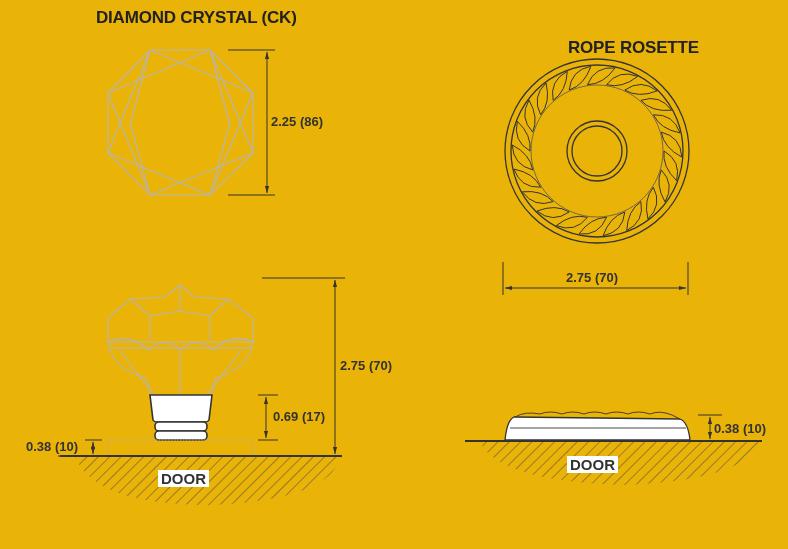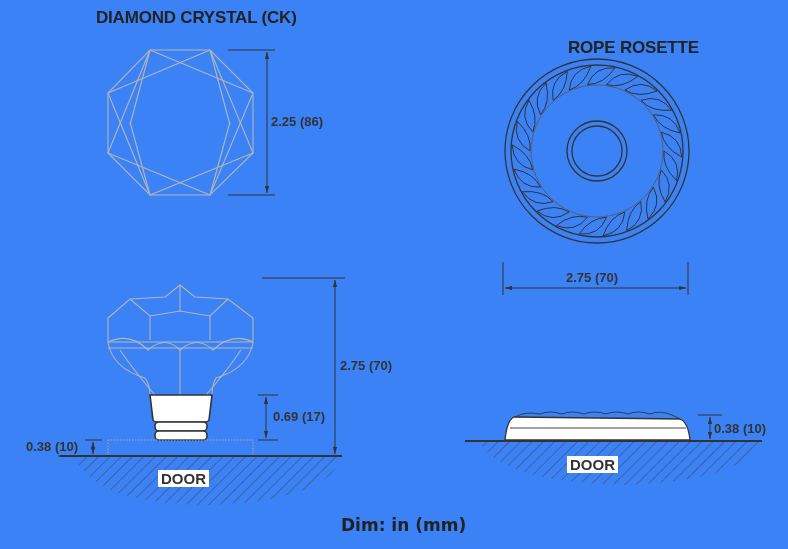--- a/index.html
+++ b/index.html
@@ -1,16 +1,16 @@
 <!DOCTYPE html>
 <html><head>
 <meta charset="utf-8">
 <style>
   html,body{margin:0;padding:0;background:#ffffff;}
-  #stage{position:relative;width:788px;height:549px;overflow:hidden;background:#3b82f6;font-family:"Liberation Sans",sans-serif;}
+  #stage{position:relative;width:788px;height:549px;overflow:hidden;background:#eab308;font-family:"Liberation Sans",sans-serif;}
   svg{position:absolute;left:0;top:0;}
   .lbl{position:absolute;font-family:"Liberation Sans",sans-serif;color:#222;white-space:nowrap;}
   .title{font-weight:bold;font-size:17px;letter-spacing:-0.2px;}
   .dim{font-weight:bold;font-size:13px;color:#333;}
   .door{font-weight:bold;font-size:15px;color:#333;background:#fff;padding:0 3px;}
   .foot{font-weight:bold;font-size:17px;color:#222;font-family:"DejaVu Sans",sans-serif;}
 </style>
 </head>
 <body>
 
@@ -140,14 +140,13 @@
 <div class="lbl dim" style="left:271px;top:114px;">2.25 (86)</div>
 <div class="lbl dim" style="left:340px;top:358px;">2.75 (70)</div>
 <div class="lbl dim" style="left:273px;top:409px;">0.69 (17)</div>
 <div class="lbl dim" style="left:26px;top:439px;">0.38 (10)</div>
 <div class="lbl door" style="left:158px;top:470px;">DOOR</div>
 
 <div class="lbl dim" style="left:566px;top:270px;">2.75 (70)</div>
 <div class="lbl dim" style="left:714px;top:421px;">0.38 (10)</div>
 <div class="lbl door" style="left:567px;top:456px;">DOOR</div>
 
-<div class="lbl foot" style="left:341px;top:515px;">Dim: in (mm)</div>
 </div>
 
 </body></html>

